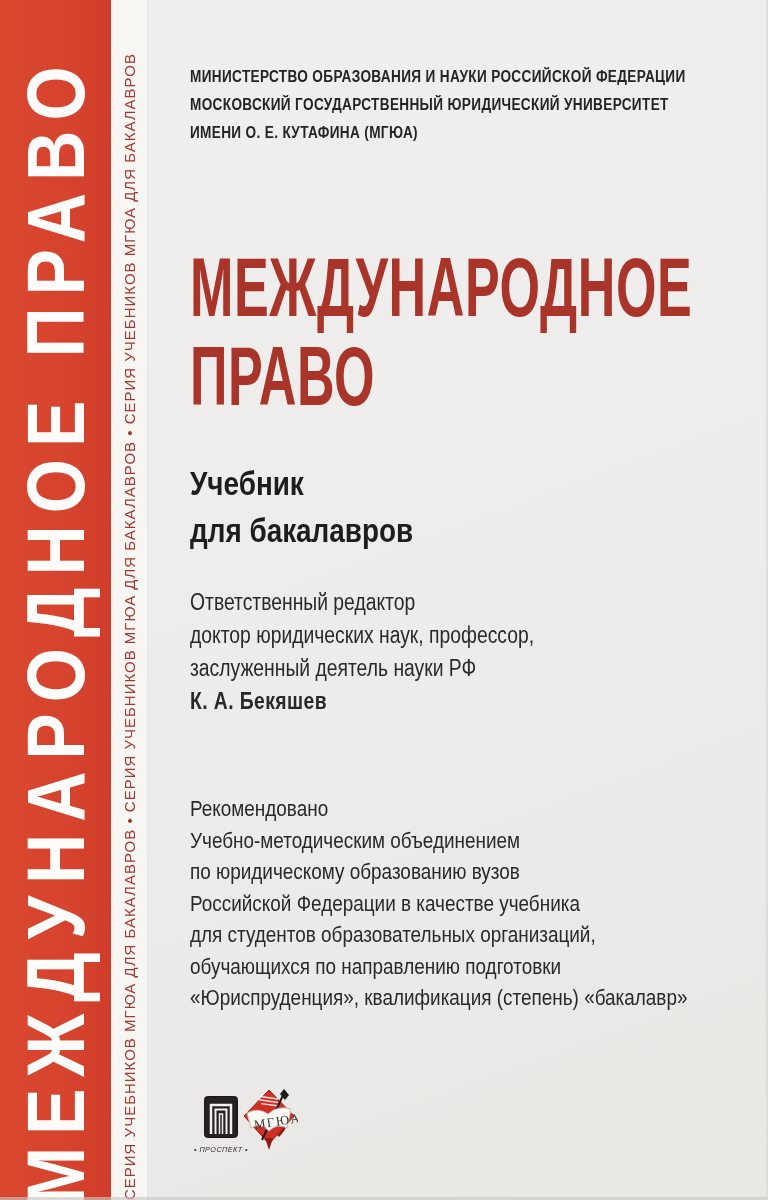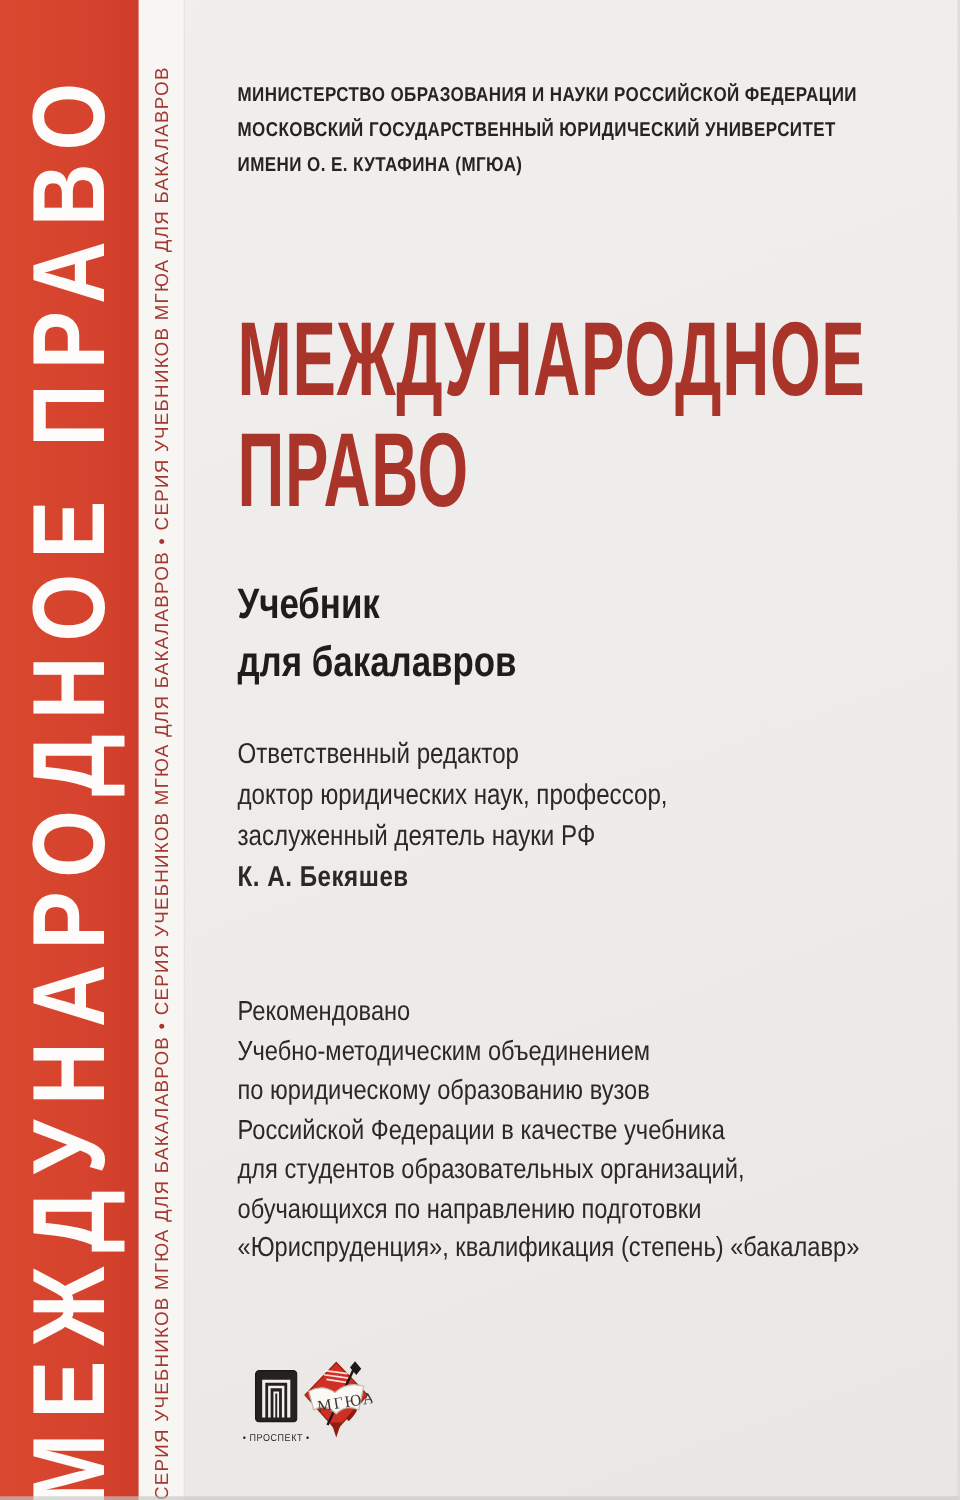--- a/index.html
+++ b/index.html
@@ -56,21 +56,21 @@
   .editor {
     top:586px; font-size:23px; line-height:33px; color:#2b2927;
     transform:scaleX(0.84); white-space:nowrap;
   }
   .editor-name { font-weight:bold; letter-spacing:0.5px; }
   .recommendation {
     top:793px; font-size:22px; line-height:31.5px; color:#2b2927;
     transform:scaleX(0.86); white-space:nowrap;
   }
   
-  .prospekt { position:absolute; left:191px; top:1096px; width:60px; text-align:center; }
+  .prospekt { position:absolute; left:191px; top:1096px; width:60px; text-align:center;font-style:italic; }
   .prospekt-caption {
     margin-top:3px; font-size:8px; color:#2c2a28; letter-spacing:0.5px;
     white-space:nowrap; transform:scaleX(0.9); transform-origin:50% 0;
   }
   .mgua { position:absolute; left:240px; top:1086px; }
   
   .edge-bottom { position:absolute; left:0; right:0; bottom:0; height:3px; background:#c9c7c3; opacity:0.65; }
   .edge-right  { position:absolute; top:0; bottom:0; right:0; width:2px; background:#d9d7d3; opacity:0.7; }
 </style>
 </head>

